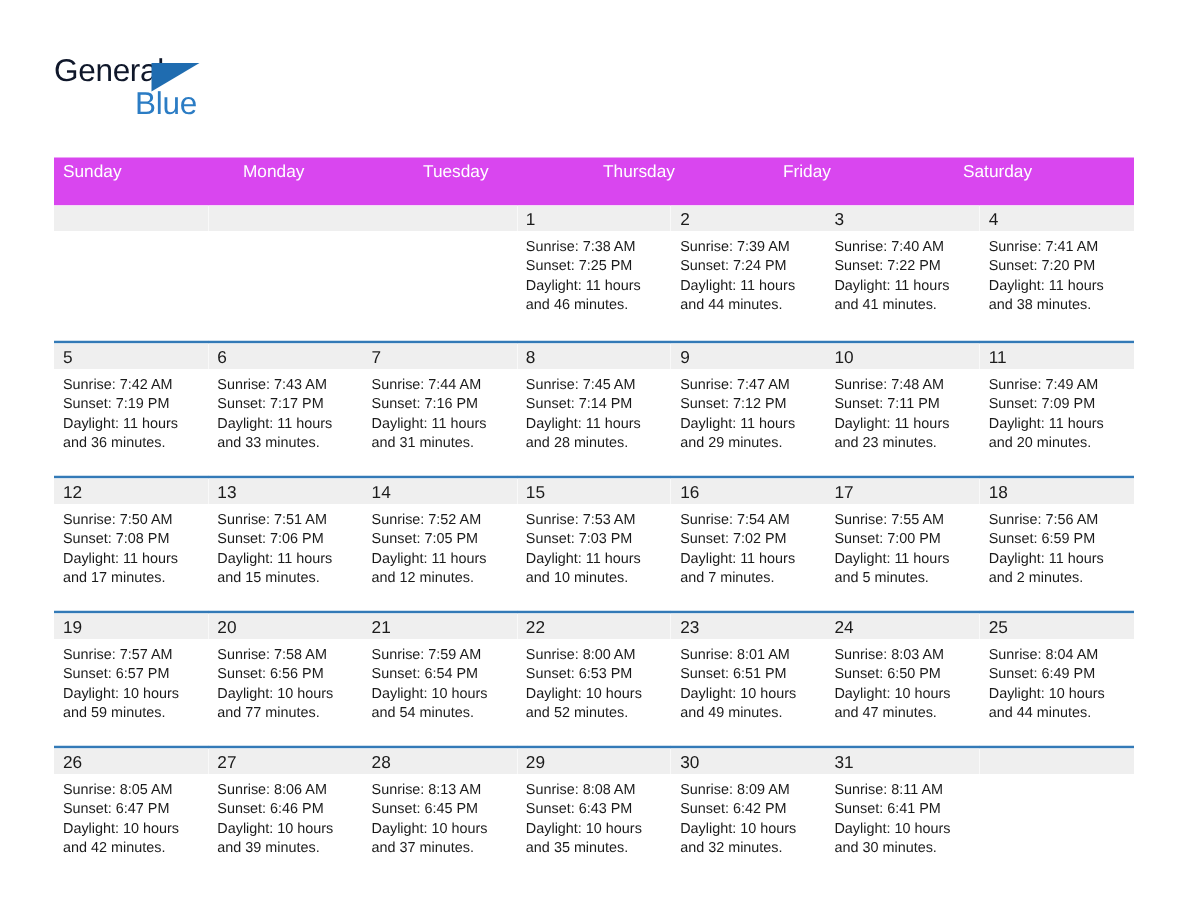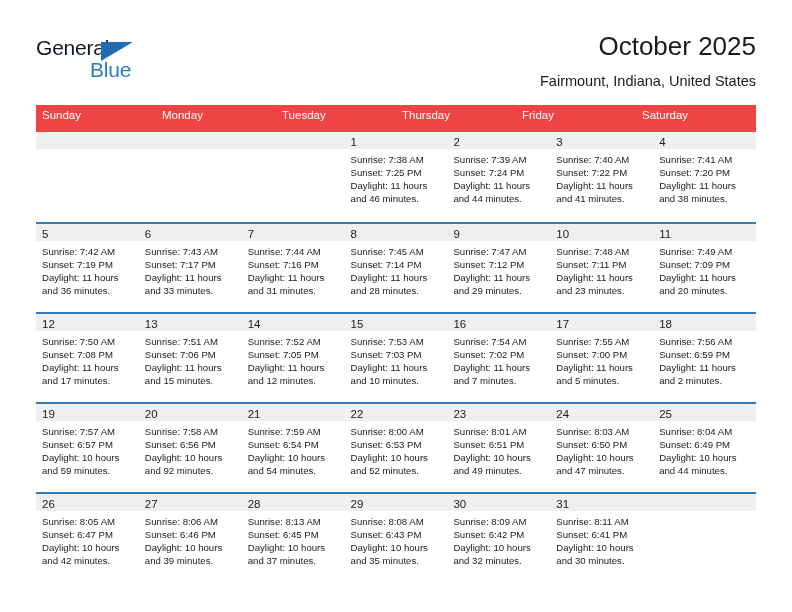--- a/index.html
+++ b/index.html
@@ -85,22 +85,22 @@
 
   
   .calendar {
     position: absolute;
     left: 36px;
     top: 105px;
     width: 720px;
   }
   .dow-row {
     display: flex;
-    background: #ef4444;
-    height: 27px;
+    background: #d946ef;
+    height: 32px;
   }
   .dow {
     flex: 1 1 0;
     box-sizing: border-box;
     padding-left: 6px;
     color: #ffffff;
     font-size: 11.5px;
     line-height: 21px;
     white-space: nowrap;
     overflow: hidden;
@@ -150,24 +150,20 @@
 <div class="page">
 
   <div class="header">
 
     <div class="logo">
       <span class="logo-general">General</span>
       <span class="logo-tri"></span>
       <span class="logo-blue">Blue</span>
     </div>
 
-    <div class="title-block">
-      <div class="cal-title">October 2025</div>
-      <div class="cal-subtitle">Fairmount, Indiana, United States</div>
-    </div>
 
   </div>
 
   <div class="calendar">
     <div class="dow-row" id="dow-row">
         <div class="dow">Sunday</div>
         <div class="dow">Monday</div>
         <div class="dow">Tuesday</div>
         <div class="dow">Thursday</div>
         <div class="dow">Friday</div>
@@ -360,21 +356,21 @@
               <div class="cell-line">Daylight: 10 hours</div>
               <div class="cell-line">and 59 minutes.</div>
             </div>
           </div>
           <div class="cell">
             <div class="daynum-band"><span class="daynum">20</span></div>
             <div class="cell-body">
               <div class="cell-line">Sunrise: 7:58 AM</div>
               <div class="cell-line">Sunset: 6:56 PM</div>
               <div class="cell-line">Daylight: 10 hours</div>
-              <div class="cell-line">and 92 minutes.</div>
+              <div class="cell-line">and 77 minutes.</div>
             </div>
           </div>
           <div class="cell">
             <div class="daynum-band"><span class="daynum">21</span></div>
             <div class="cell-body">
               <div class="cell-line">Sunrise: 7:59 AM</div>
               <div class="cell-line">Sunset: 6:54 PM</div>
               <div class="cell-line">Daylight: 10 hours</div>
               <div class="cell-line">and 54 minutes.</div>
             </div>

